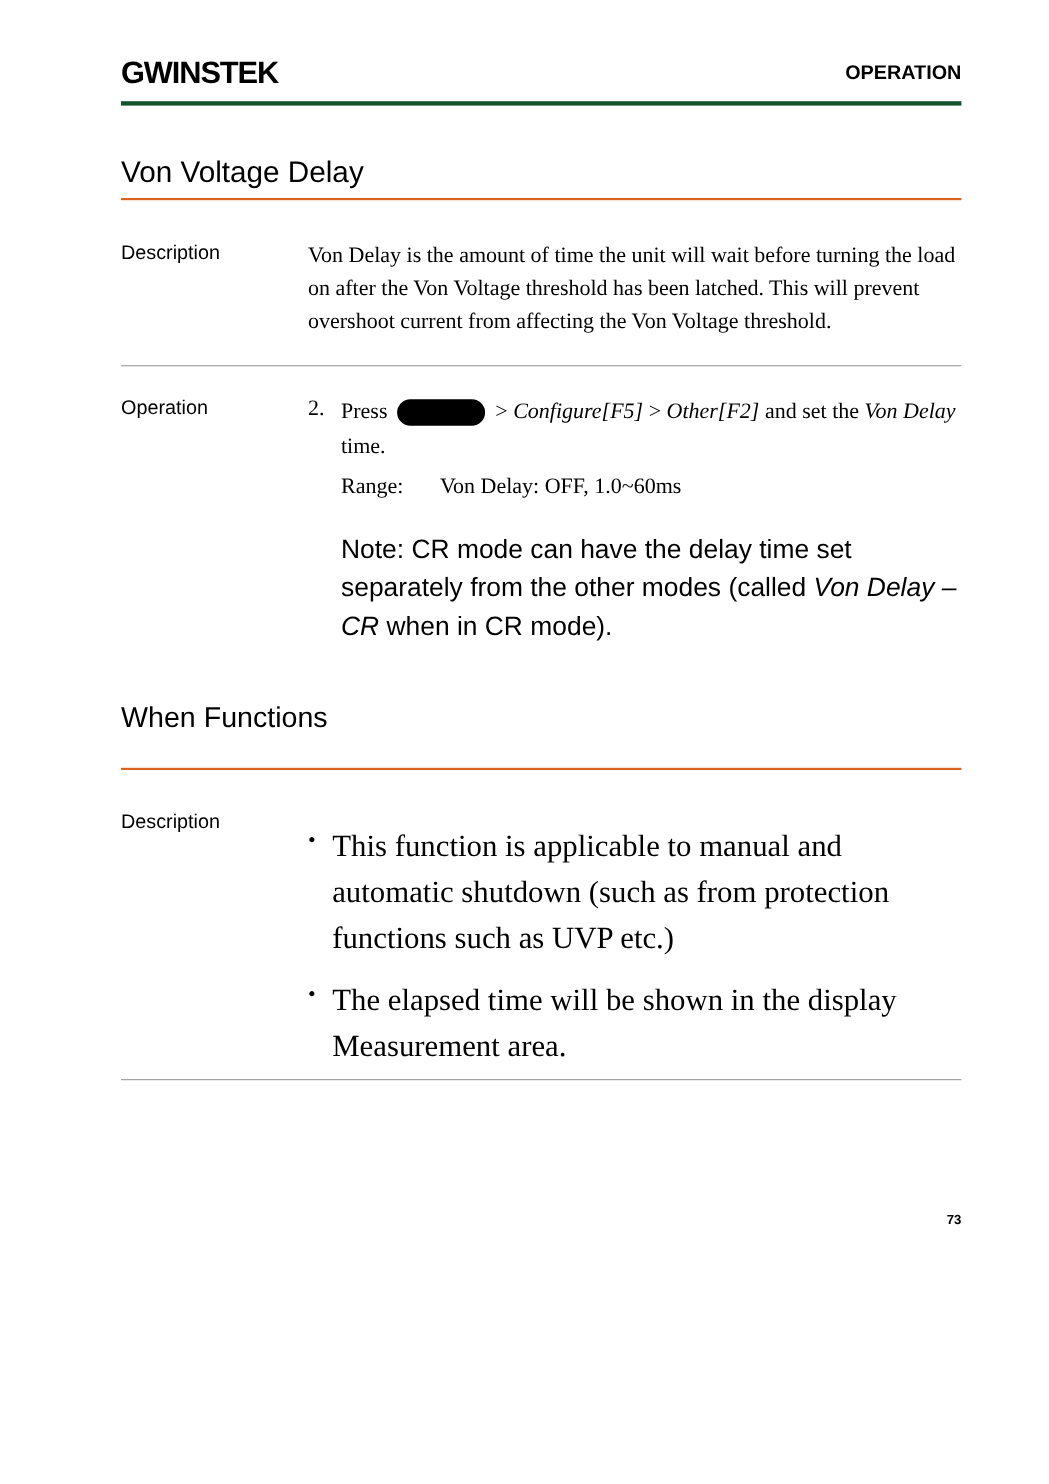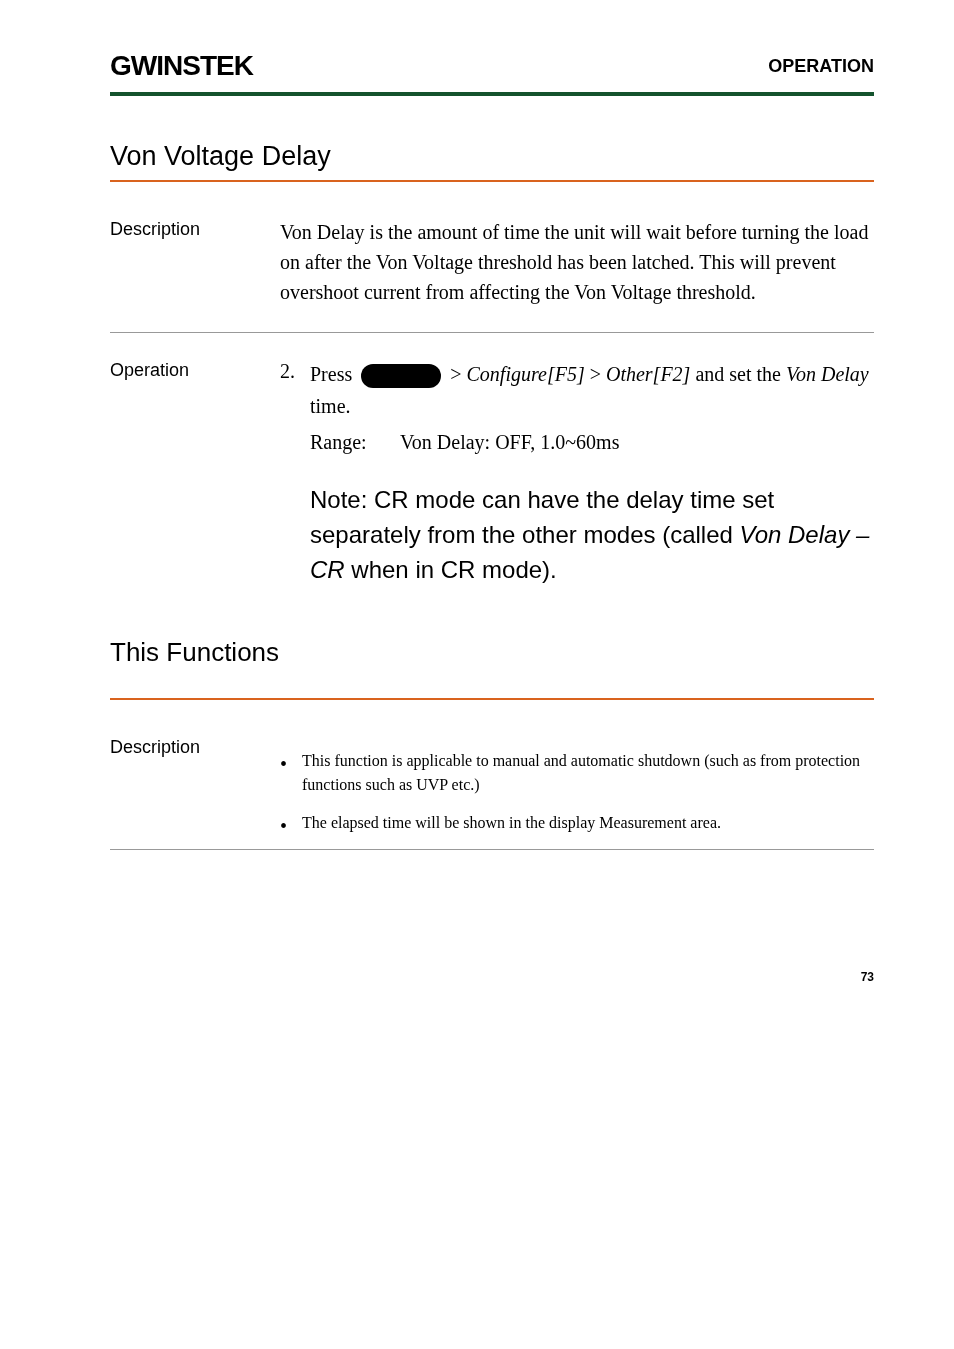--- a/index.html
+++ b/index.html
@@ -117,21 +117,21 @@
     }
     .bullet {
       width: 22px;
       flex-shrink: 0;
       font-size: 20px;
       line-height: 1.5;
     }
     .bullet-content {
       flex: 1;
       font-family: Georgia, 'Times New Roman', serif;
-      font-size: 16px;
+      font-size: 28px;
       line-height: 1.5;
     }
     .page-number {
       text-align: right;
       font-family: Arial, sans-serif;
       font-weight: 700;
       font-size: 12px;
       margin-top: 120px;
     }
     .bottom-rule {
@@ -175,21 +175,21 @@
         <span>Von Delay:  OFF, 1.0~60ms</span>
       </div>
       <div class="note-text">
         <span>Note: CR mode can have the delay time set separately from the other modes (called</span>
         <span class="italic"> Von Delay –CR </span><span>when in CR mode).</span>
       </div>
     </div>
   </div>
 </div>
 
-<h1 class="big-heading">This Functions</h1>
+<h1 class="big-heading">When Functions</h1>
 
 <div>
   <hr class="orange-rule">
 
   <div class="row" style="margin-bottom:0">
     <div class="row-label">Description</div>
     <div class="row-content">
       <div class="bullet-row">
         <div class="bullet">•</div>
         <div class="bullet-content">This function is applicable to manual and automatic shutdown (such as from protection functions such as UVP etc.)</div>

